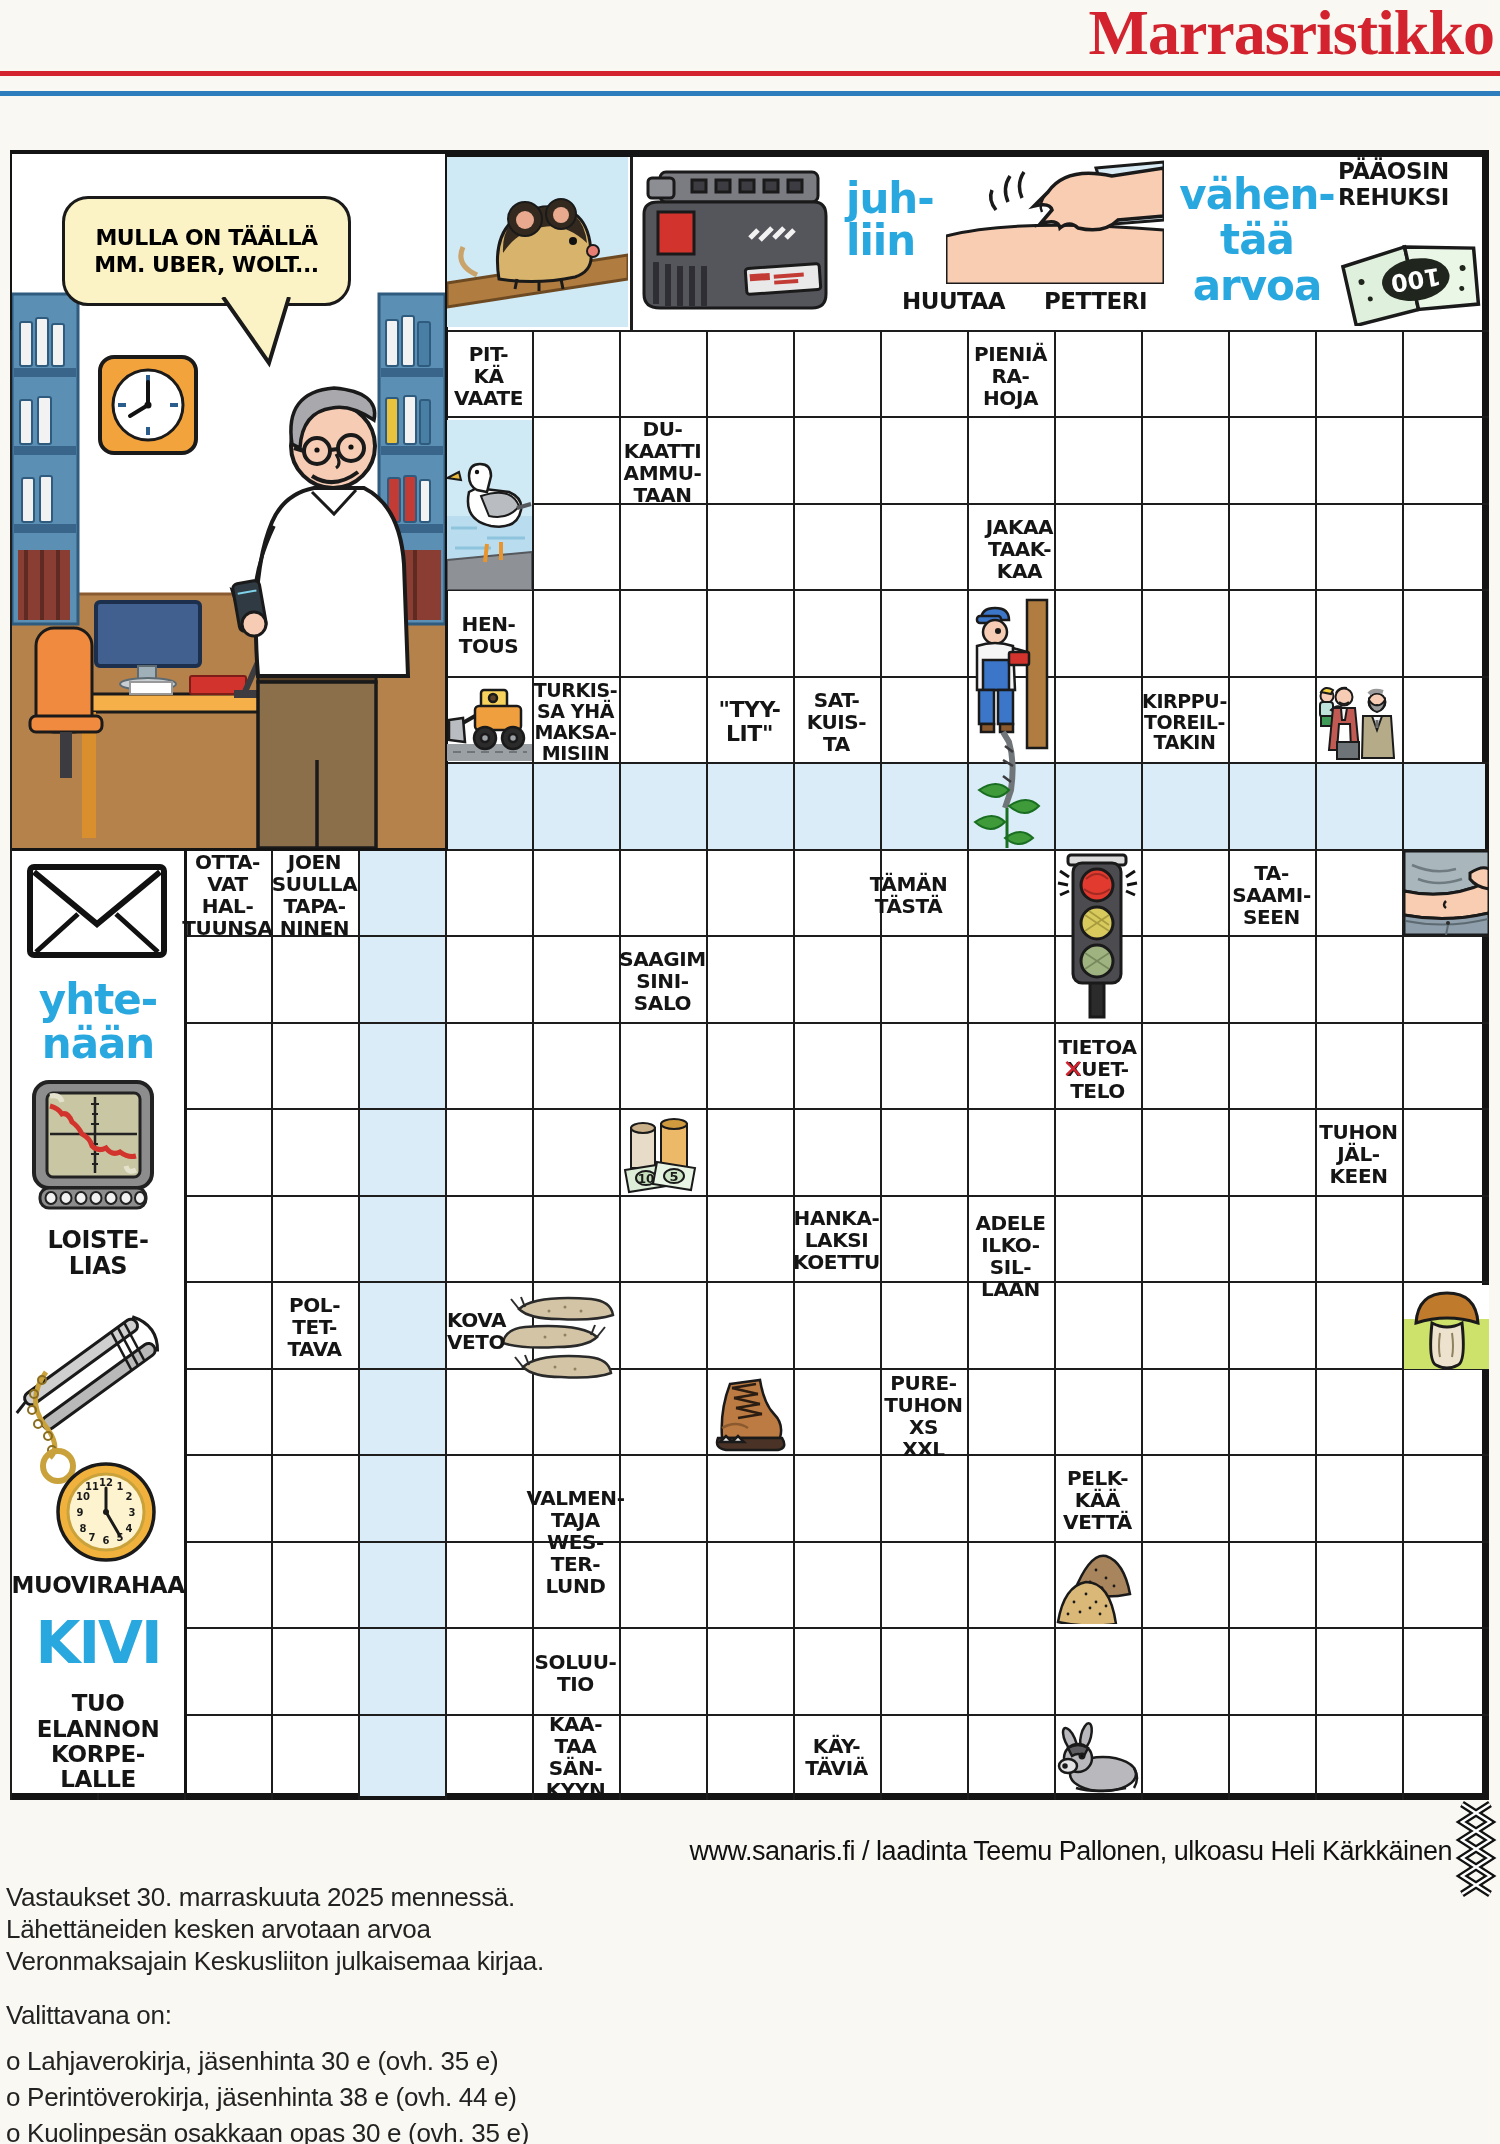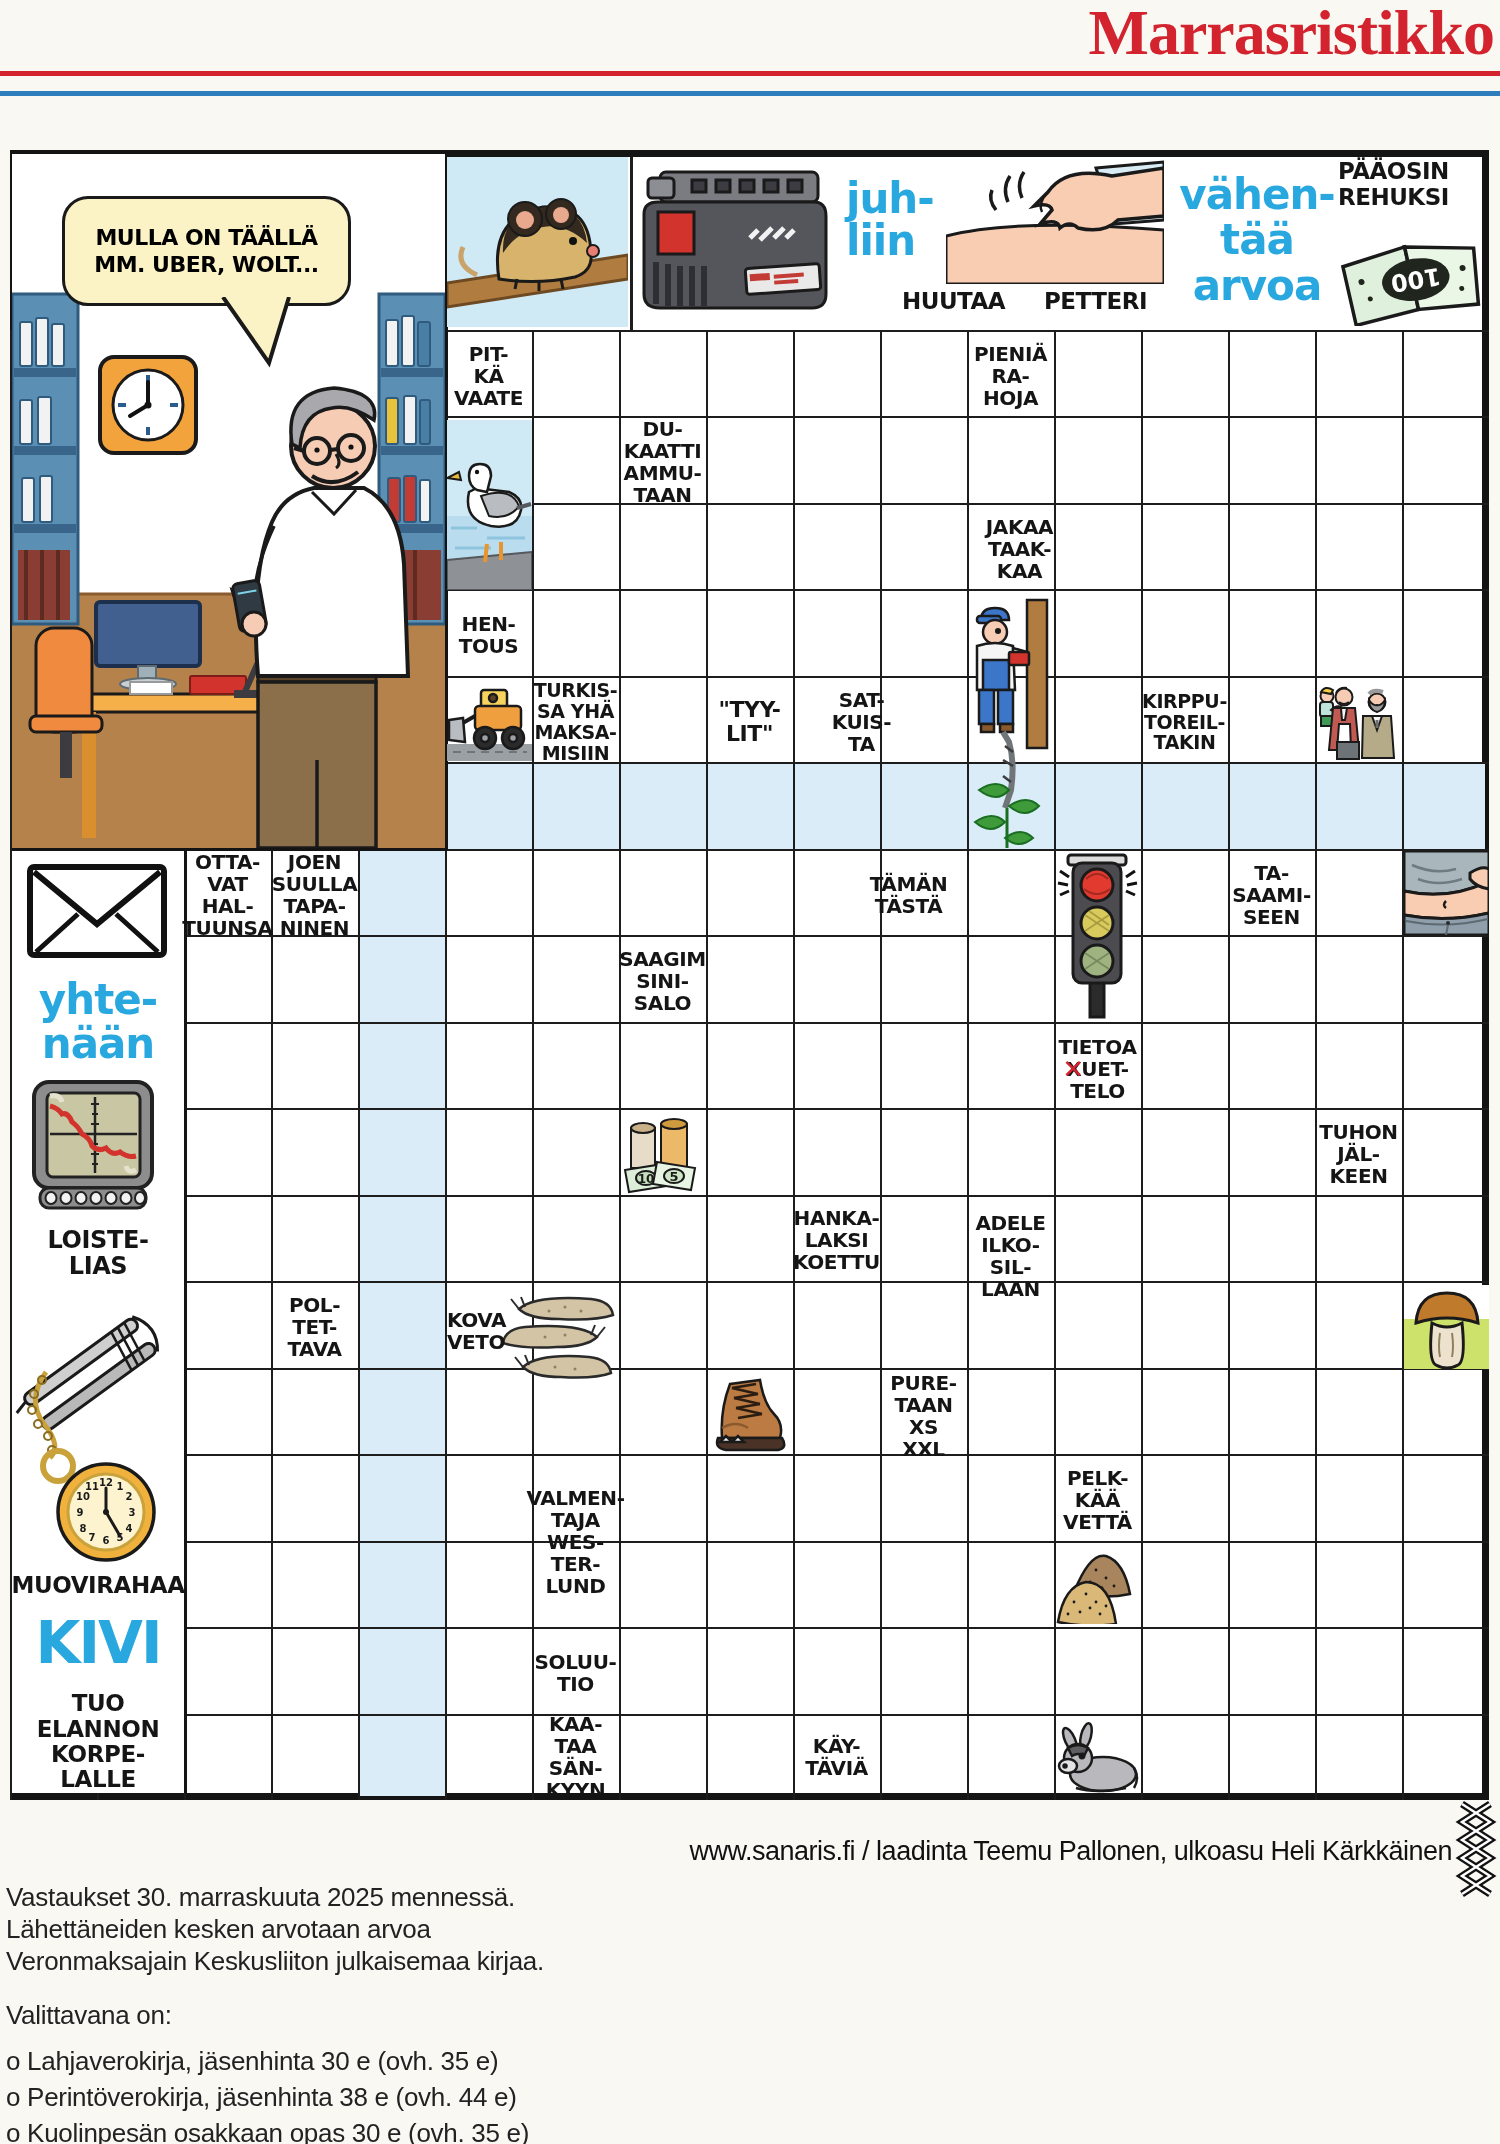--- a/index.html
+++ b/index.html
@@ -230,21 +230,21 @@
 TAAK-
 KAA</div>
     <div class="clue" style="left: 445px; top: 593px; width: 87px; height: 84px;">HEN-
 TOUS</div>
     <div class="clue" style="left: 532px; top: 680px; width: 87px; height: 84px; font-size: 19px;">TURKIS-
 SA YHÄ
 MAKSA-
 MISIIN</div>
     <div class="clue" style="left: 706px; top: 680px; width: 87px; height: 84px; font-size: 22px;">"TYY-
 LIT"</div>
-    <div class="clue" style="left: 793px; top: 680px; width: 87px; height: 84px; padding-left: 25px;">SAT-
+    <div class="clue" style="left: 793px; top: 680px; width: 87px; height: 84px;">SAT-
 KUIS-
 TA</div>
     <div class="clue" style="left: 1141px; top: 680px; width: 87px; height: 84px; font-size: 19px;">KIRPPU-
 TOREIL-
 TAKIN</div>
     <div class="clue" style="left: 184px; top: 851px; width: 87px; height: 88px;">OTTA-
 VAT
 HAL-
 TUUNSA</div>
     <div class="clue" style="left: 271px; top: 851px; width: 87px; height: 88px;">JOEN
@@ -268,21 +268,21 @@
     <div class="clue" style="left: 967px; top: 1202px; width: 87px; height: 108px;">ADELE
 ILKO-
 SIL-
 LAAN</div>
     <div class="clue" style="left: 271px; top: 1285px; width: 87px; height: 84px;">POL-
 TET-
 TAVA</div>
     <div class="clue left" style="left: 447px; top: 1300px; width: 78px; height: 62px; font-size: 20px;">KOVA
 VETO</div>
     <div class="clue" style="left: 880px; top: 1374px; width: 87px; height: 84px;">PURE-
-TAAN
+TUHON
 XS
 XXL</div>
     <div class="clue" style="left: 532px; top: 1458px; width: 87px; height: 168px;">VALMEN-
 TAJA
 WES-
 TER-
 LUND</div>
     <div class="clue" style="left: 1054px; top: 1458px; width: 87px; height: 84px;">PELK-
 KÄÄ
 VETTÄ</div>

